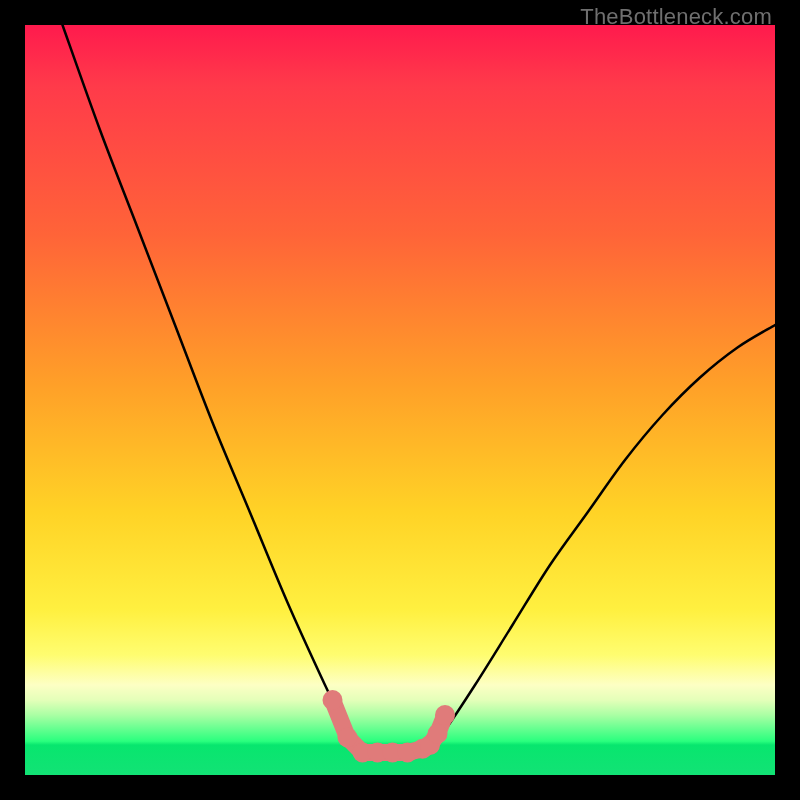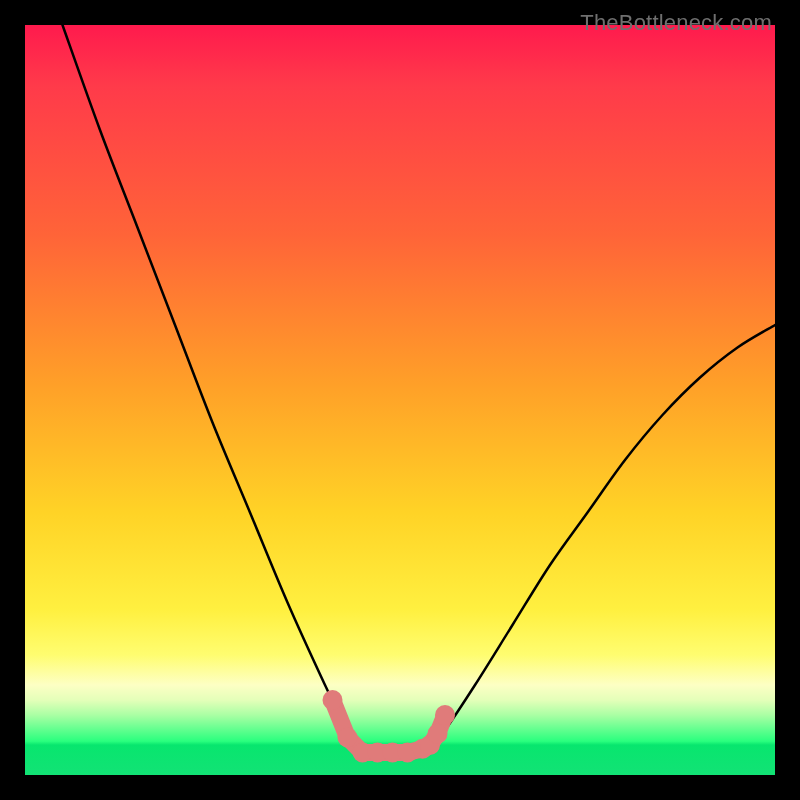--- a/index.html
+++ b/index.html
@@ -44,21 +44,21 @@
   }
   .curve-svg {
     position: absolute;
     left: 0;
     top: 0;
     width: 750px;
     height: 750px;
   }
   .attribution {
     position: absolute;
-    top: 10px;
+    top: 4px;
     right: 28px;
     color: #6f6f6f;
     font-size: 22px;
     font-weight: 500;
     letter-spacing: 0.2px;
   }
 </style>
 </head>
 <body>
 

